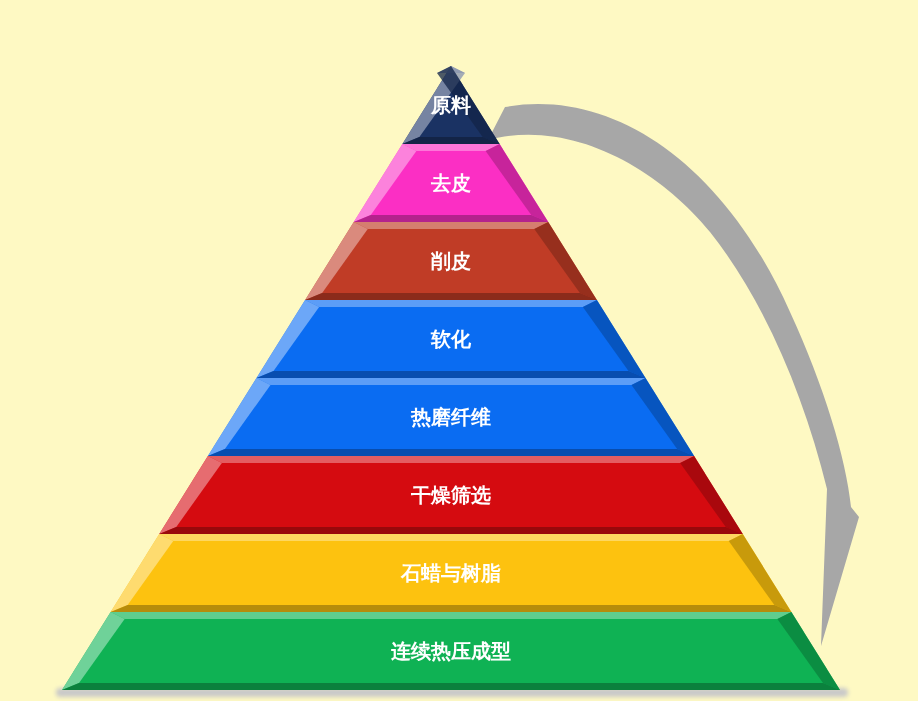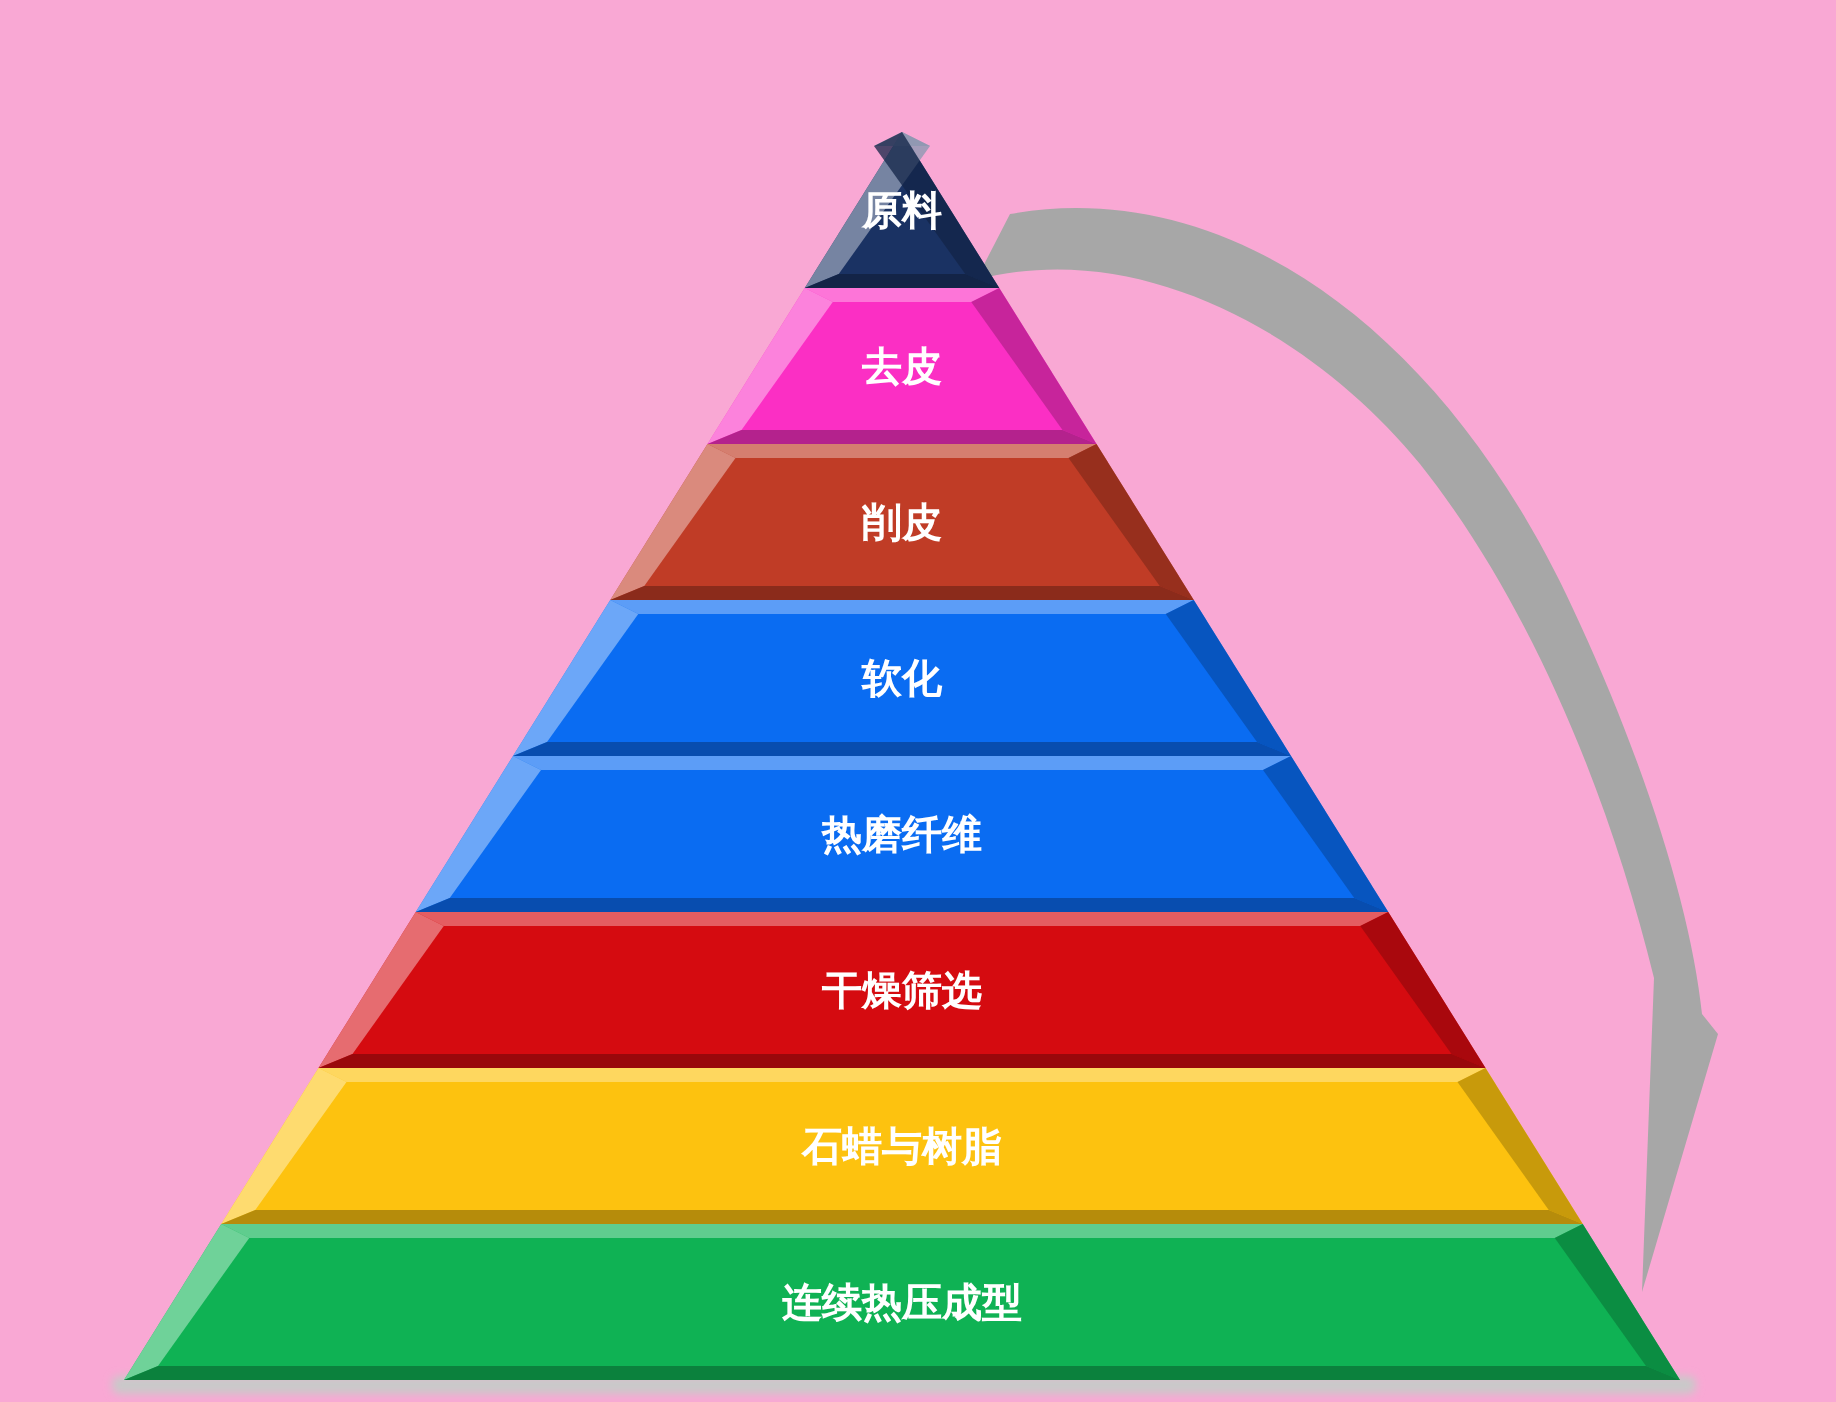--- a/index.html
+++ b/index.html
@@ -1,19 +1,19 @@
 <!DOCTYPE html>
 <html><head>
 <meta charset="utf-8">
 <style>
   html,body{margin:0;padding:0;background:#ffffff;}
   .stage{
     position:relative;
     width:918px;height:701px;
-    background:#f9a8d4;
+    background:#fef9c3;
     overflow:hidden;
     font-family:"Liberation Sans","DejaVu Sans",sans-serif;
   }
   svg{display:block;}
   text.lvl-label{
     fill:#ffffff;
     font-family:"Liberation Sans","DejaVu Sans",sans-serif;
     font-weight:bold;
     font-size:20px;
     text-anchor:middle;

